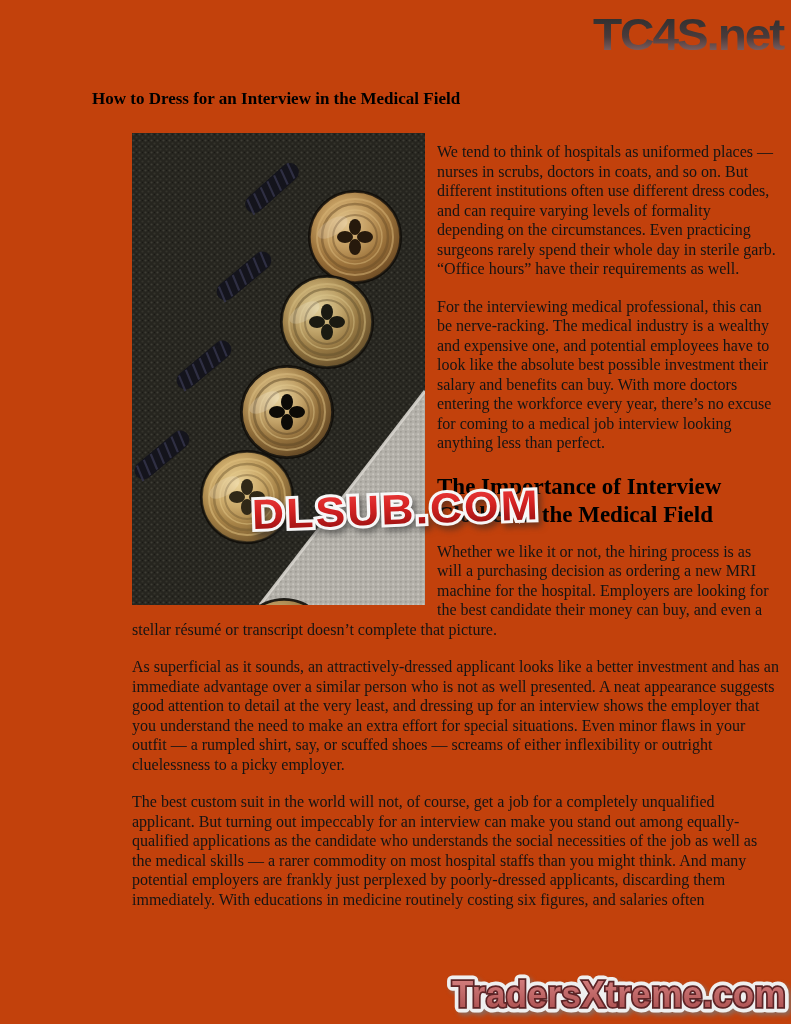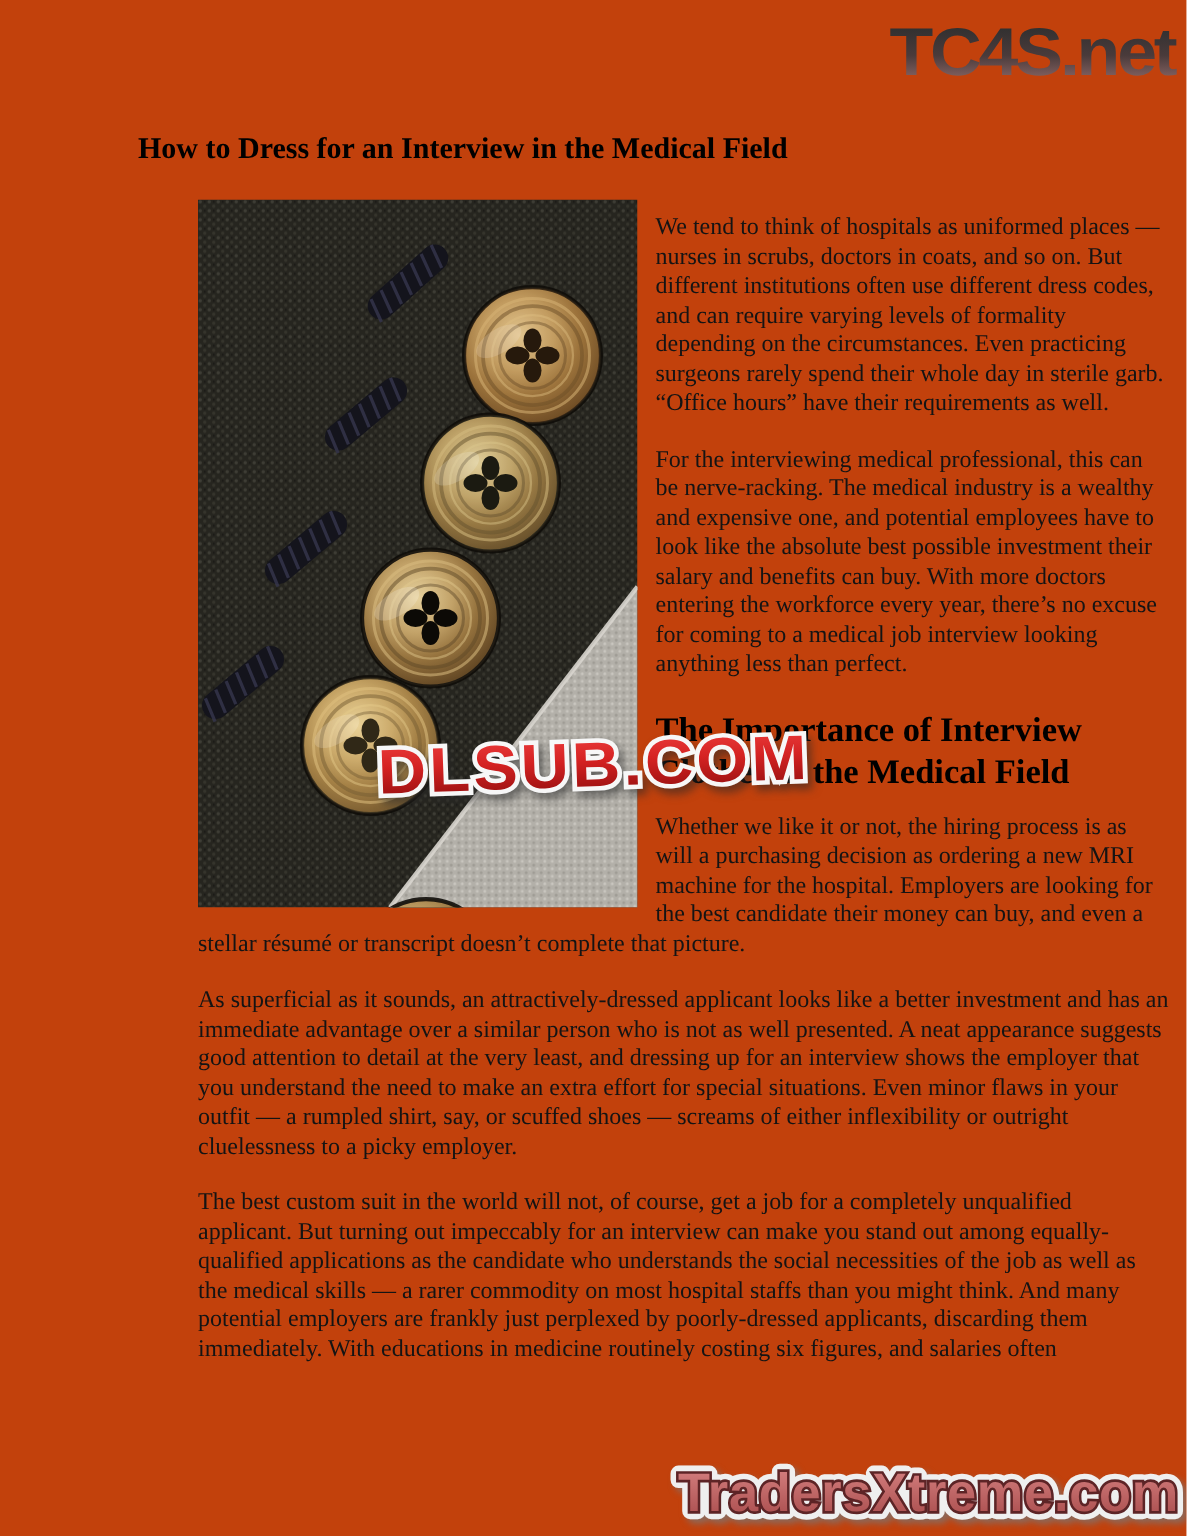--- a/index.html
+++ b/index.html
@@ -1,20 +1,20 @@
 <!DOCTYPE html>
 <html><head>
 <meta charset="utf-8">
 <style>
   html,body{margin:0;padding:0;background:#ffffff;}
   body{width:791px;height:1024px;font-family:"Liberation Serif",serif;color:#111;}
   .page{position:relative;width:791px;height:1024px;background:#c2410c;overflow:hidden;}
 
   .tc4s-logo{position:absolute;top:4px;right:4px;}
-  .article-title{position:absolute;left:92px;top:89px;margin:0;font-size:20px;line-height:20px;font-weight:bold;color:#000;}
+  .article-title{position:absolute;left:92px;top:89px;margin:0;font-size:17px;line-height:20px;font-weight:bold;color:#000;}
 
   .content{position:absolute;left:92px;top:133px;width:648px;font-size:16px;line-height:19.5px;color:#141414;margin-left:40px;}
   .content p{margin:0 0 18px 0;}
   .content p.first{padding-top:9px;}
   .section-heading{font-size:23px;line-height:28px;font-weight:bold;margin:20px 0 13px 0;color:#000;font-family:Liberation Serif, serif;}
 
   .photo{float:left;width:293px;height:472px;margin:0 12px 8px 0;display:block;}
 
   .dlsub-watermark{position:absolute;left:244px;top:480px;filter:drop-shadow(3px 4px 3px rgba(40,40,40,.55));}
   .footer-logo{position:absolute;left:444px;top:968px;filter:drop-shadow(3px 3px 2px rgba(120,120,120,.7));}

